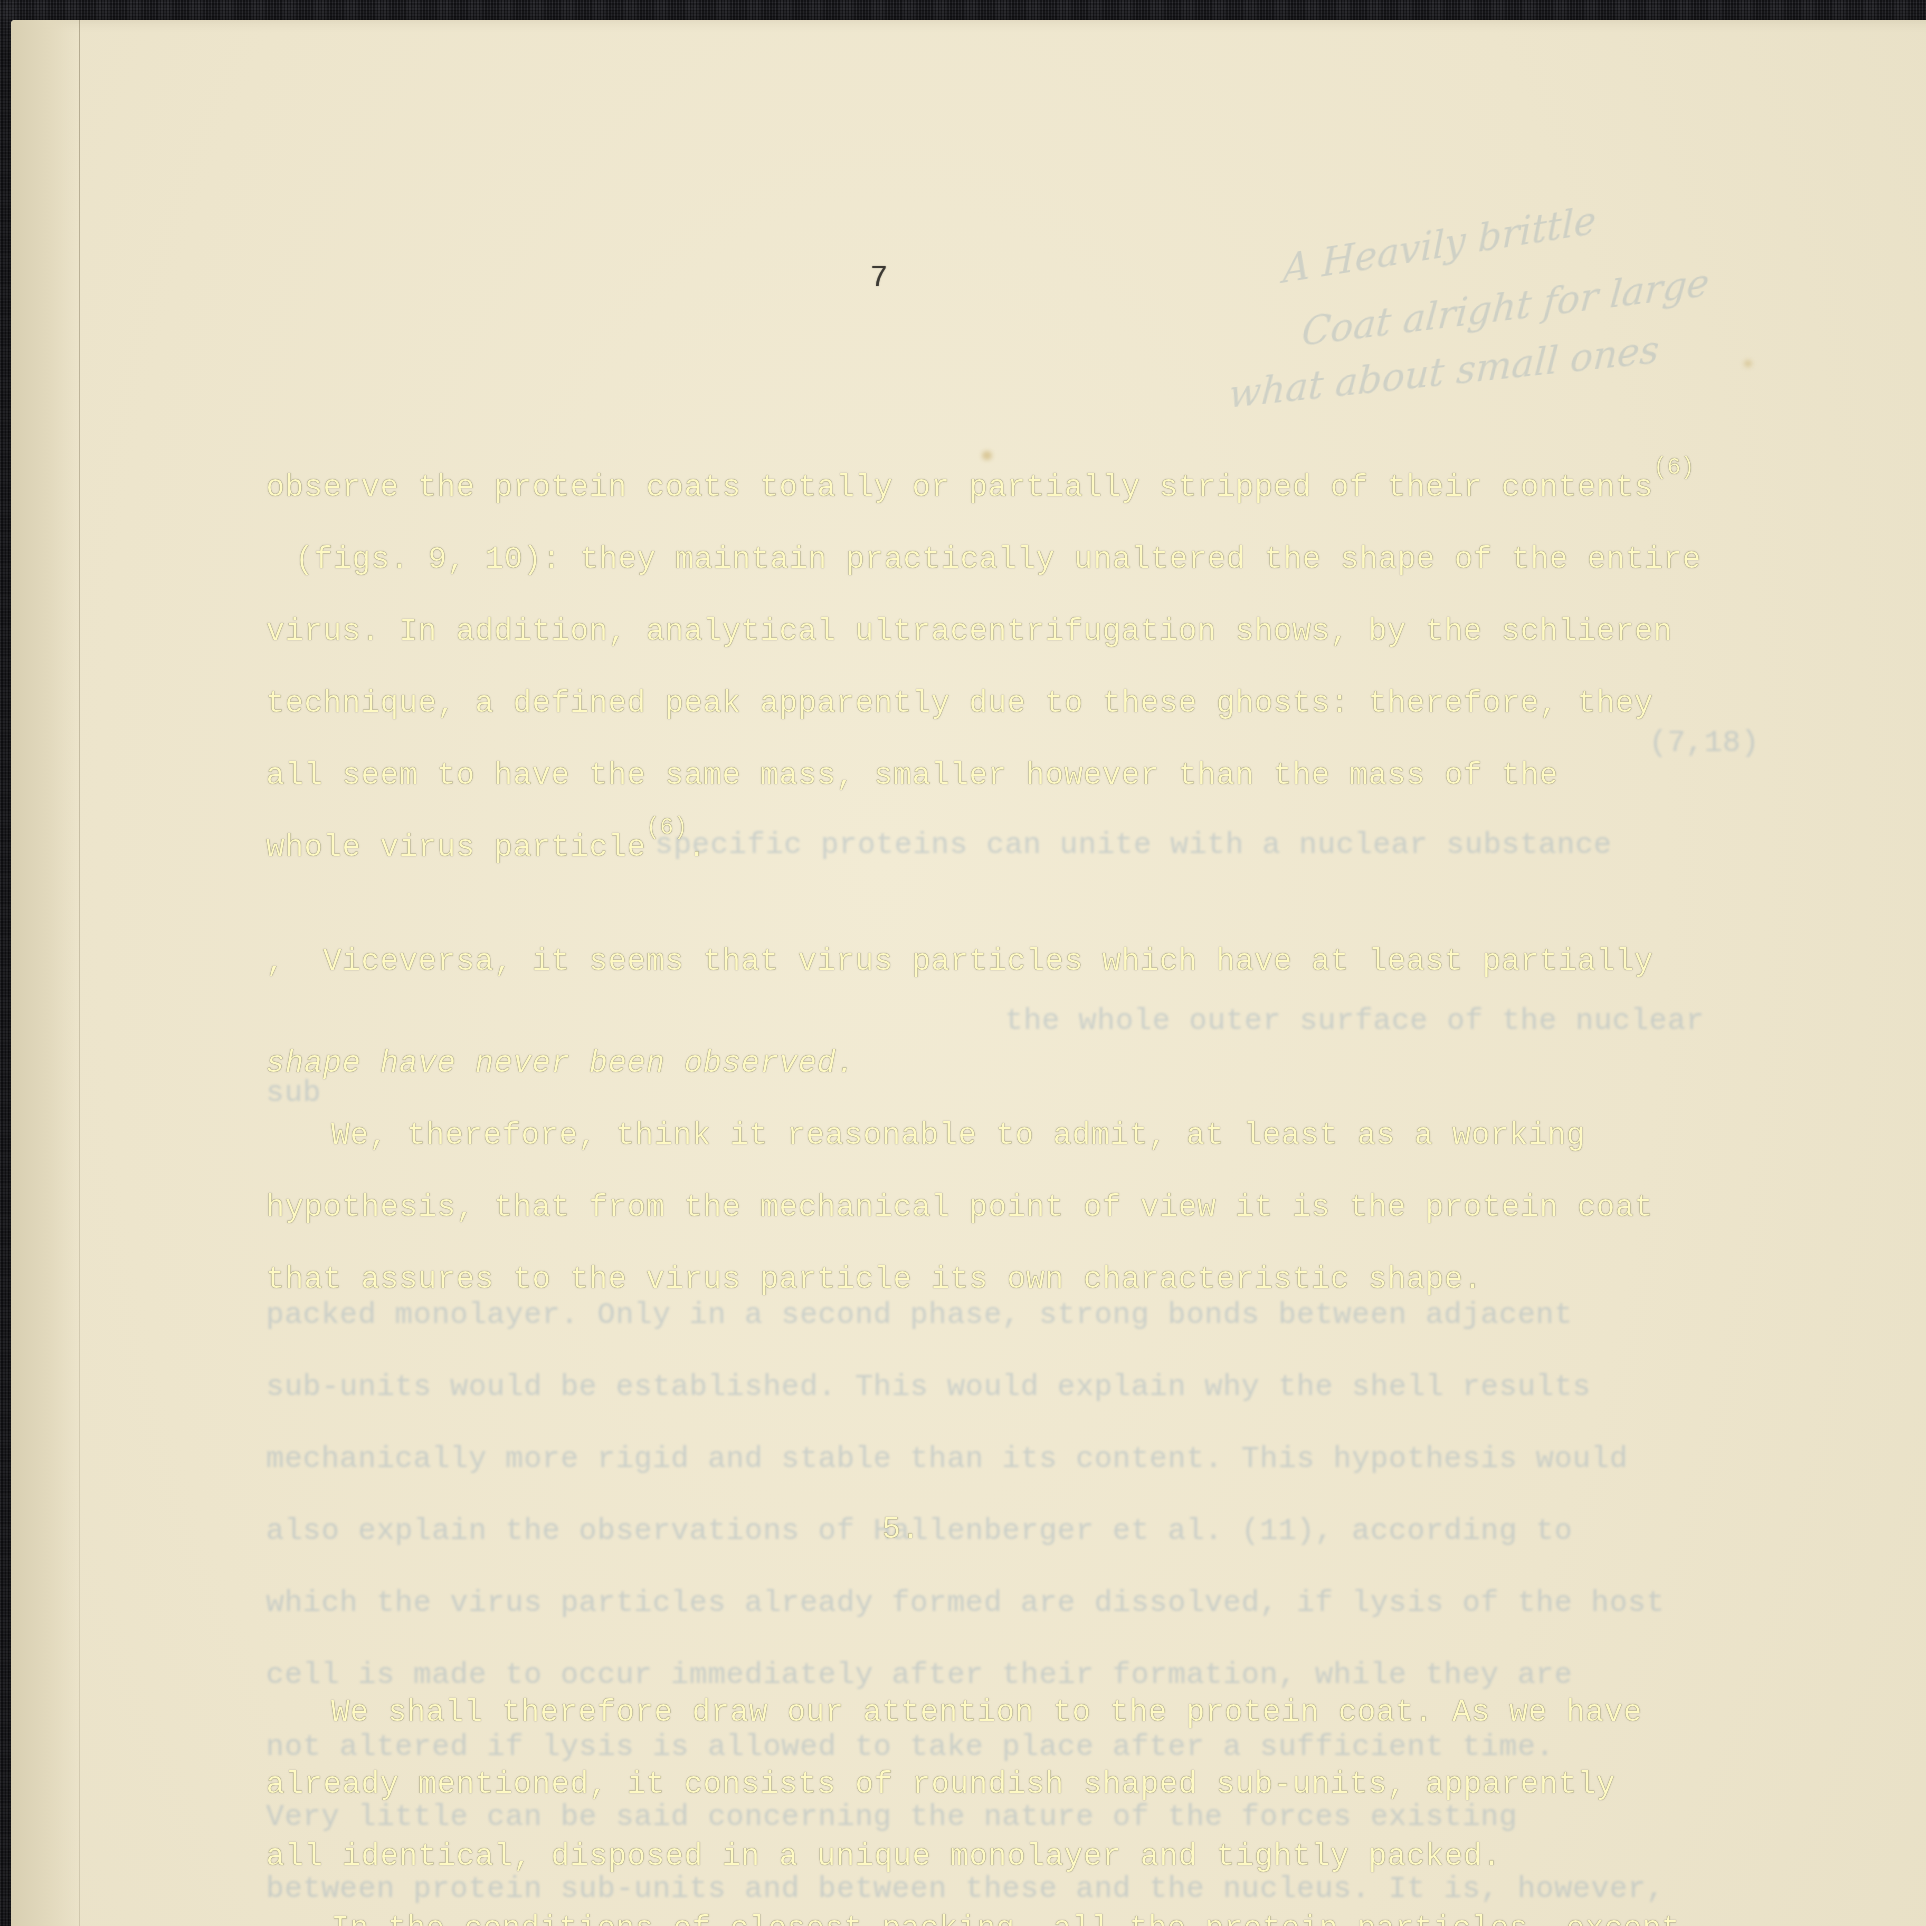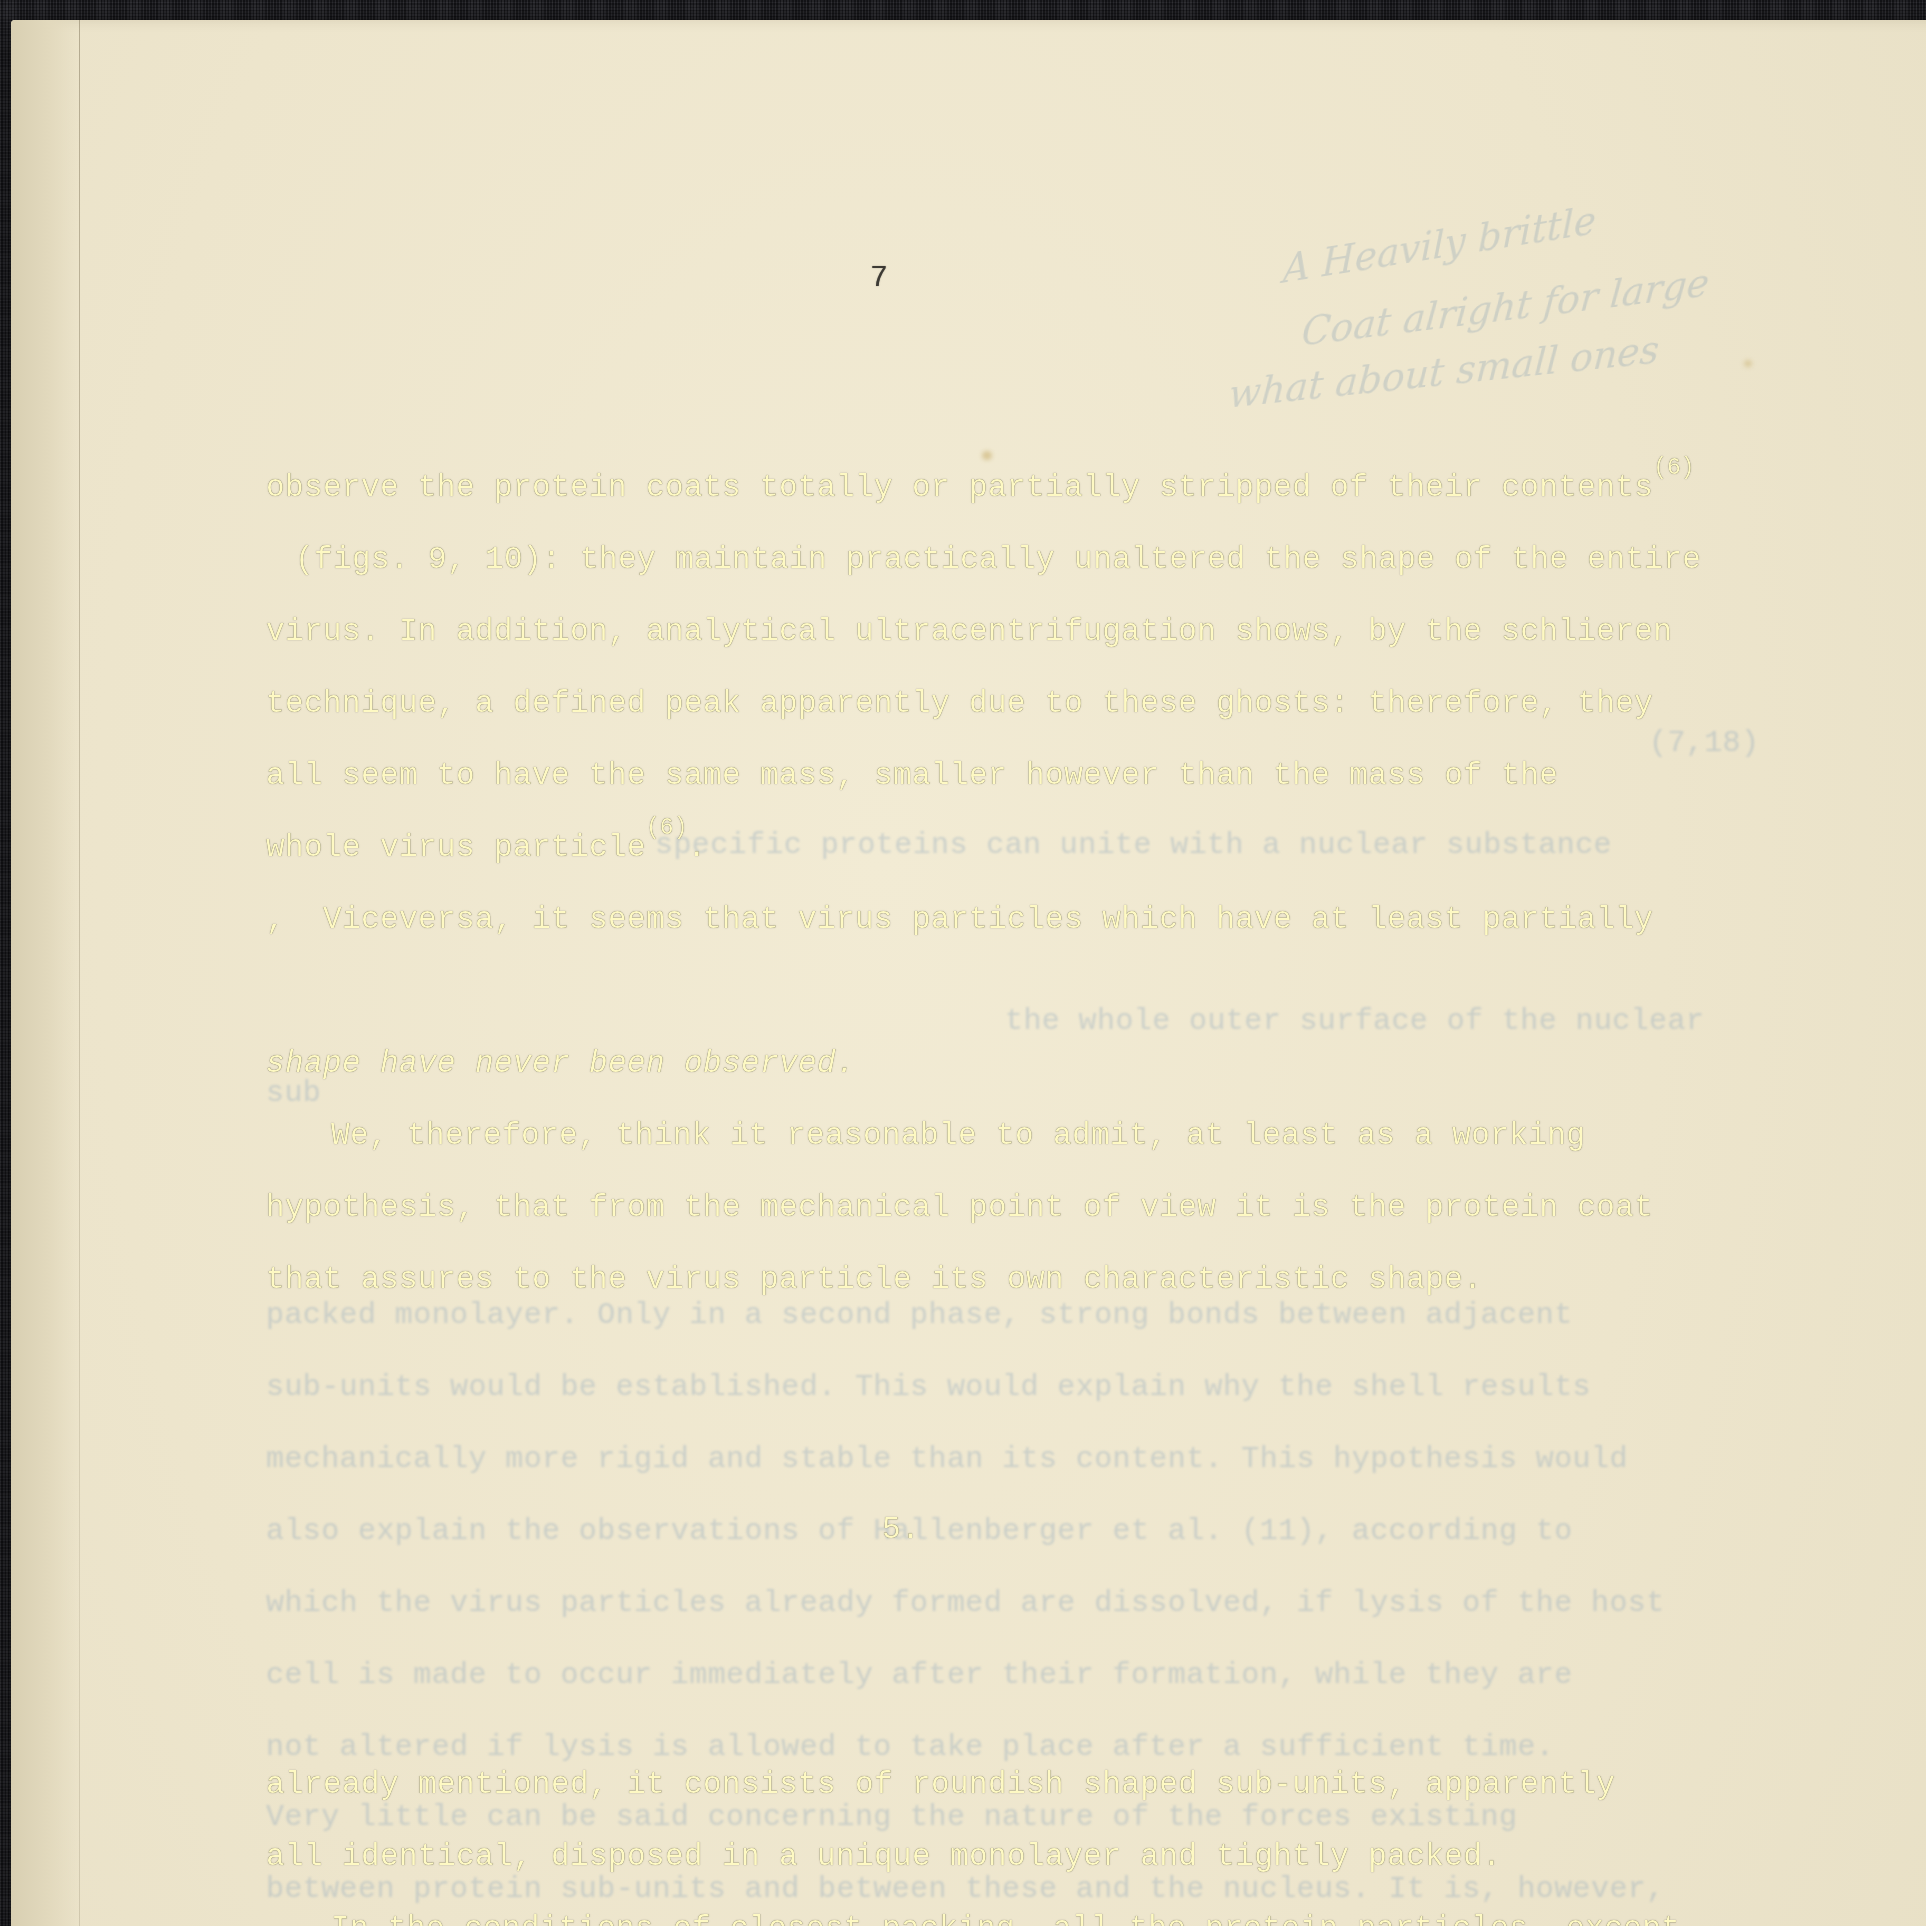--- a/index.html
+++ b/index.html
@@ -105,23 +105,24 @@
 
 <div class="pagenum">7</div>
 
 <div class="layer">
     <div class="tline" style="left: 266px; top: 470px;">observe the protein coats totally or partially stripped of their contents<span class="sup">(6)</span></div>
     <div class="tline" style="left: 266px; top: 542px; margin-left: 29px;">(figs. 9, 10): they maintain practically unaltered the shape of the entire</div>
     <div class="tline" style="left: 266px; top: 614px;">virus. In addition, analytical ultracentrifugation shows, by the schlieren</div>
     <div class="tline" style="left: 266px; top: 686px;">technique, a defined peak apparently due to these ghosts: therefore, they</div>
     <div class="tline" style="left: 266px; top: 758px;">all seem to have the same mass, smaller however than the mass of the</div>
     <div class="tline" style="left: 266px; top: 830px;">whole virus particle<span class="sup">(6)</span>.</div>
-    <div class="tline" style="left: 266px; top: 902px; font-family: Liberation Mono, monospace;">,  Viceversa, it seems that virus particles which have at least partially</div>
+    <div class="tline" style="left: 266px; top: 944px; font-family: Liberation Mono, monospace;">,  Viceversa, it seems that virus particles which have at least partially</div>
     <div class="tline" style="left: 266px; top: 1046px; font-style: italic;">shape have never been observed.</div>
     <div class="tline" style="left: 331px; top: 1118px; text-align: center;">We, therefore, think it reasonable to admit, at least as a working</div>
     <div class="tline" style="left: 266px; top: 1190px;">hypothesis, that from the mechanical point of view it is the protein coat</div>
     <div class="tline" style="left: 266px; top: 1262px;">that assures to the virus particle its own characteristic shape.</div>
     <div class="tline" style="left: 882px; top: 1512px;">5.</div>
+    <div class="tline" style="left: 331px; top: 1695px;">We shall therefore draw our attention to the protein coat. As we have</div>
     <div class="tline" style="left: 266px; top: 1767px;">already mentioned, it consists of roundish shaped sub-units, apparently</div>
     <div class="tline" style="left: 266px; top: 1839px;">all identical, disposed in a unique monolayer and tightly packed.</div>
     <div class="tline" style="left: 331px; top: 1911px;">In the conditions of closest packing, all the protein particles, except</div>
   </div>
 
 
 </body></html>

